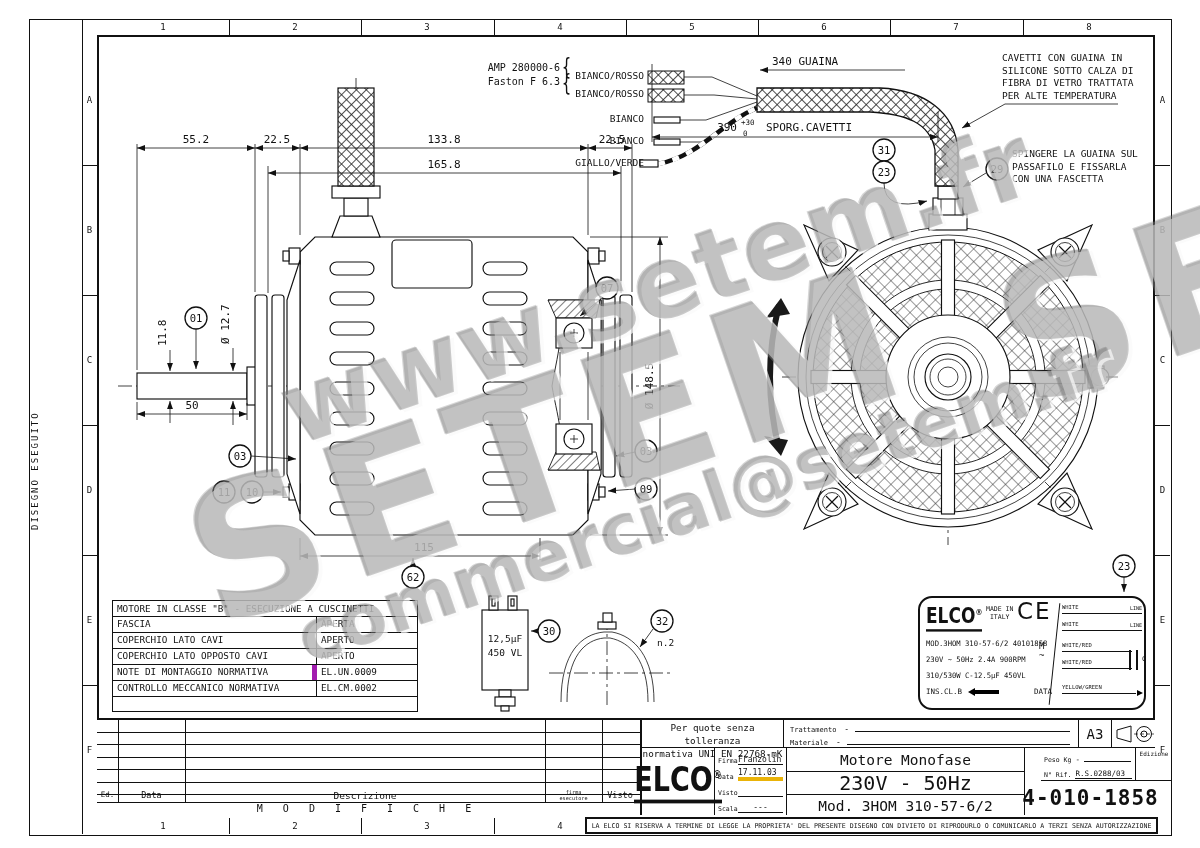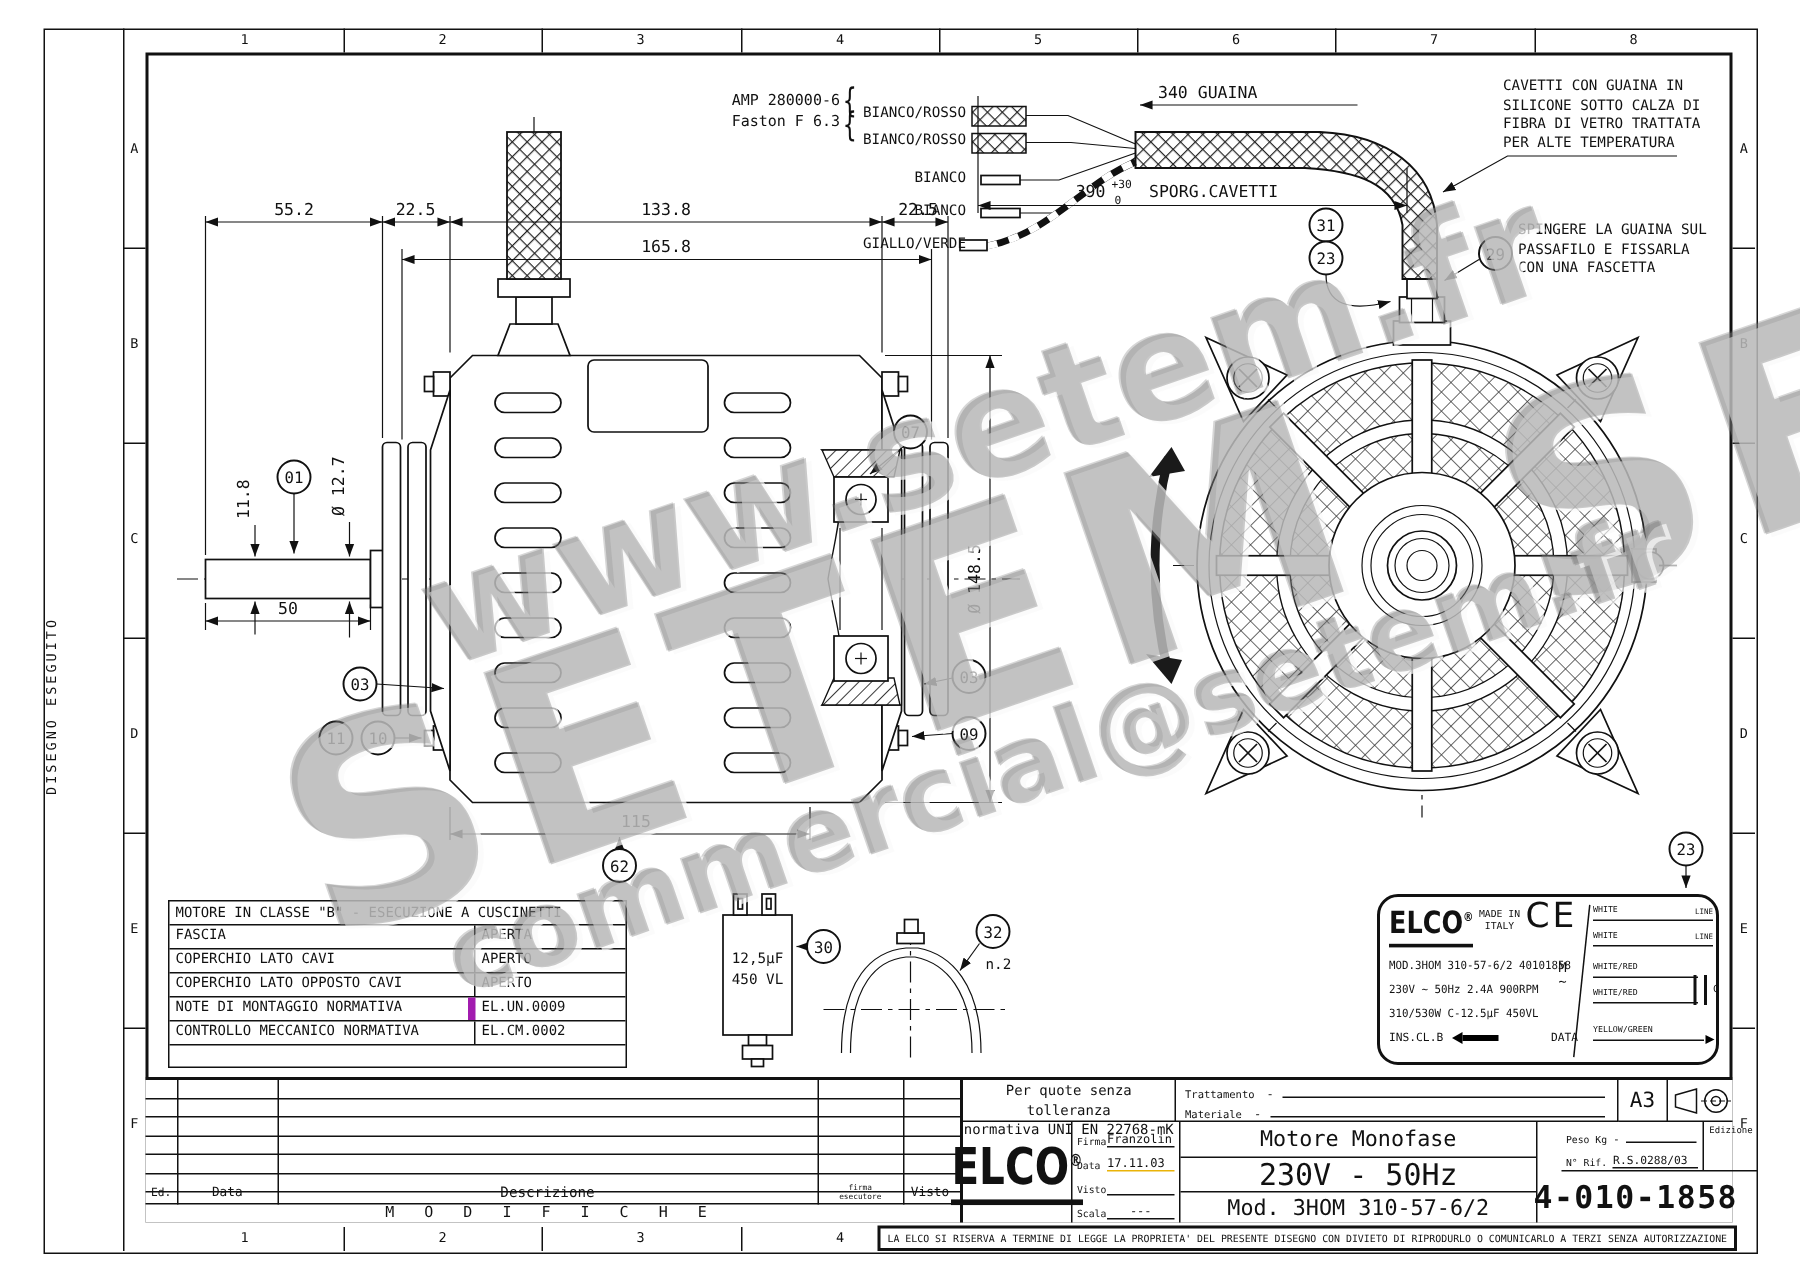--- a/index.html
+++ b/index.html
@@ -558,21 +558,21 @@
     <div class="abs" style="left:0;top:28px;width:72px;height:67px;display:flex;align-items:center;justify-content:center">
       <div style="font-family:'DejaVu Sans',sans-serif;font-weight:900;font-size:27px;transform:scaleY(1.25);border-bottom:3px solid #111;padding-bottom:1px"><span>ELCO</span><span style="font-size:9px;vertical-align:super">®</span></div>
     </div>
     <div class="abs" style="left:72px;top:28px;width:73px;height:67px;border-left:1px solid #111;border-right:1px solid #111;box-sizing:border-box;padding:1px 3px">
       <div style="display:flex;align-items:flex-end;height:16px">
           <span style="font-size:6.5px;width:20px">Firma</span>
           <span style="font-size:8px;flex:1;border-bottom:1px solid #111;">Franzolin</span>
         </div>
       <div style="display:flex;align-items:flex-end;height:16px">
           <span style="font-size:6.5px;width:20px">Data</span>
-          <span style="font-size:8px;flex:1;border-bottom:1px solid #eab308">17.11.03</span>
+          <span style="font-size:8px;flex:1;border-bottom:4px solid #eab308">17.11.03</span>
         </div>
       <div style="display:flex;align-items:flex-end;height:16px">
           <span style="font-size:6.5px;width:20px">Visto</span>
           <span style="font-size:8px;flex:1;border-bottom:1px solid #111"></span>
         </div>
       <div style="display:flex;align-items:flex-end;height:16px">
           <span style="font-size:6.5px;width:20px">Scala</span>
           <span style="font-size:8px;flex:1;border-bottom:1px solid #111;text-align:center">---</span>
         </div>
     </div>

